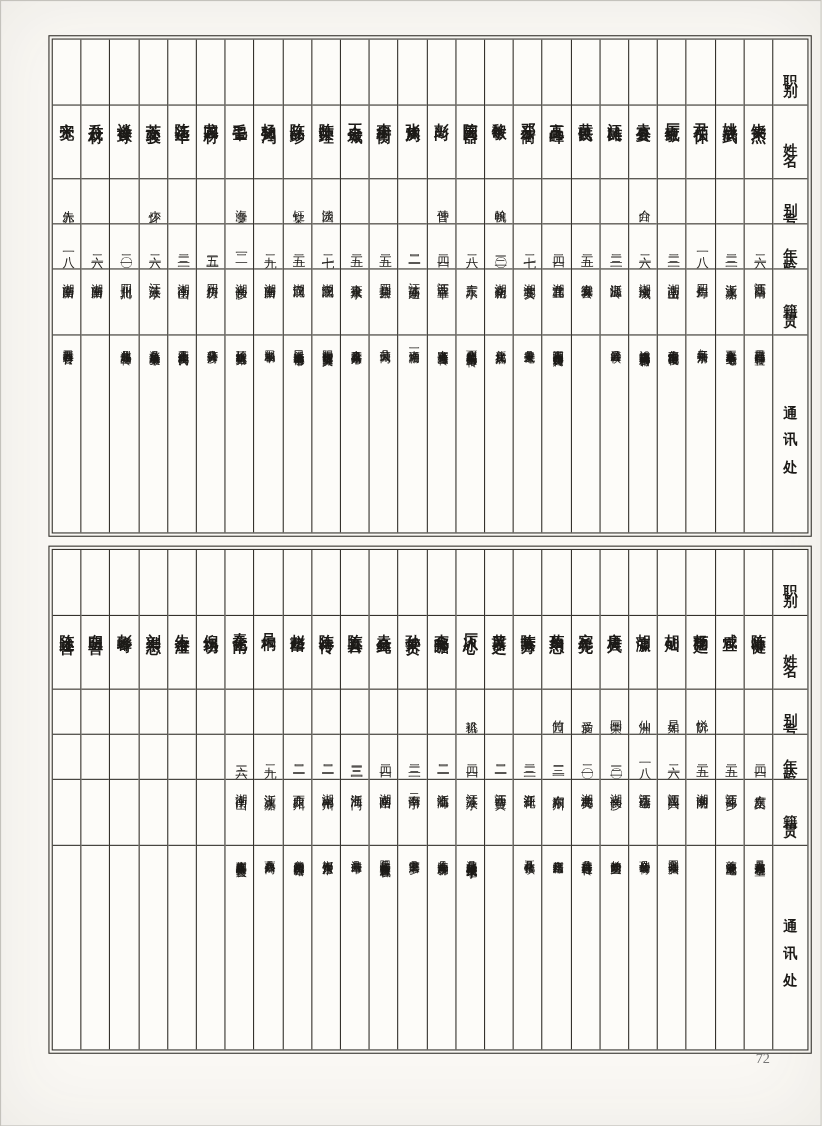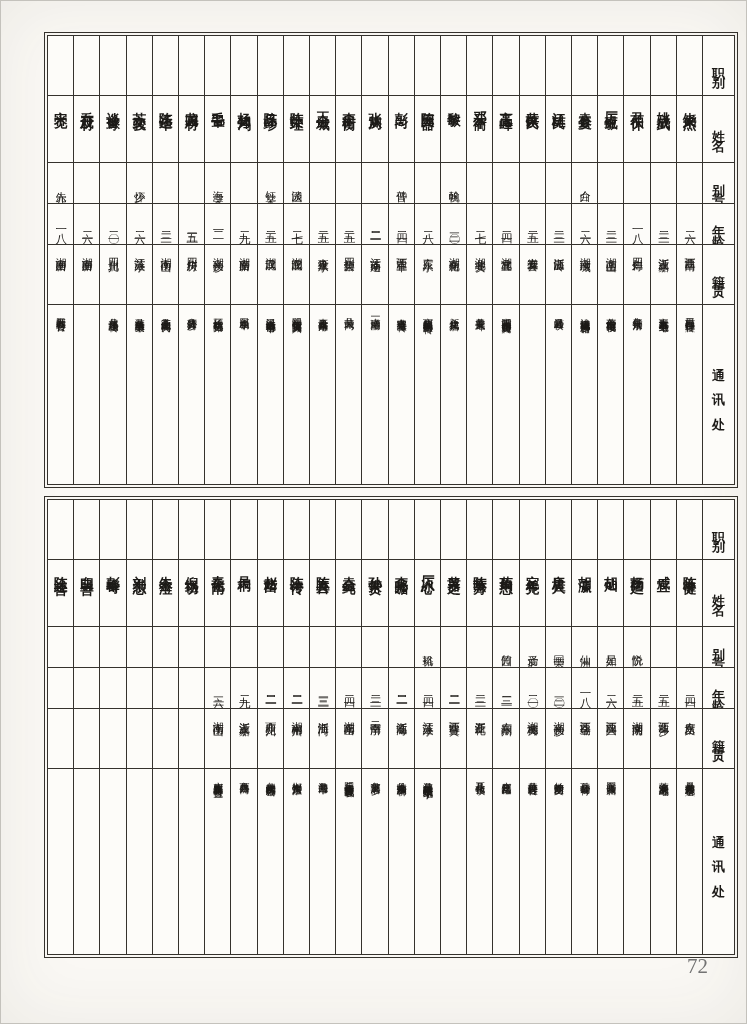--- a/index.html
+++ b/index.html
@@ -59,21 +59,21 @@
   .alias-cell-text{font-size:11px;letter-spacing:1.5px;}
   .age-cell-text{font-size:11.5px;letter-spacing:1px;}
   .origin-cell-text{font-size:11px;letter-spacing:1px;padding-top:4px;}
   .address-cell-text{font-size:10px;letter-spacing:.5px;padding-top:5px;}
   .hcell{align-items:center;}
   .hcell .v{font-size:13px;font-weight:700;letter-spacing:9px;padding:0;}
   .hcell.haddr .v{letter-spacing:25px;}
   .pageno{
     position:absolute;
     left:686px;top:953px;
-    font-size:21px;
+    font-size:13px;
     font-family:"Liberation Serif", serif;
     color:#737373;
   }
 </style>
 </head>
 <body>
 
 <div class="page">
   <div class="rtable t1" id="table1">
       <div class="col person-col">

